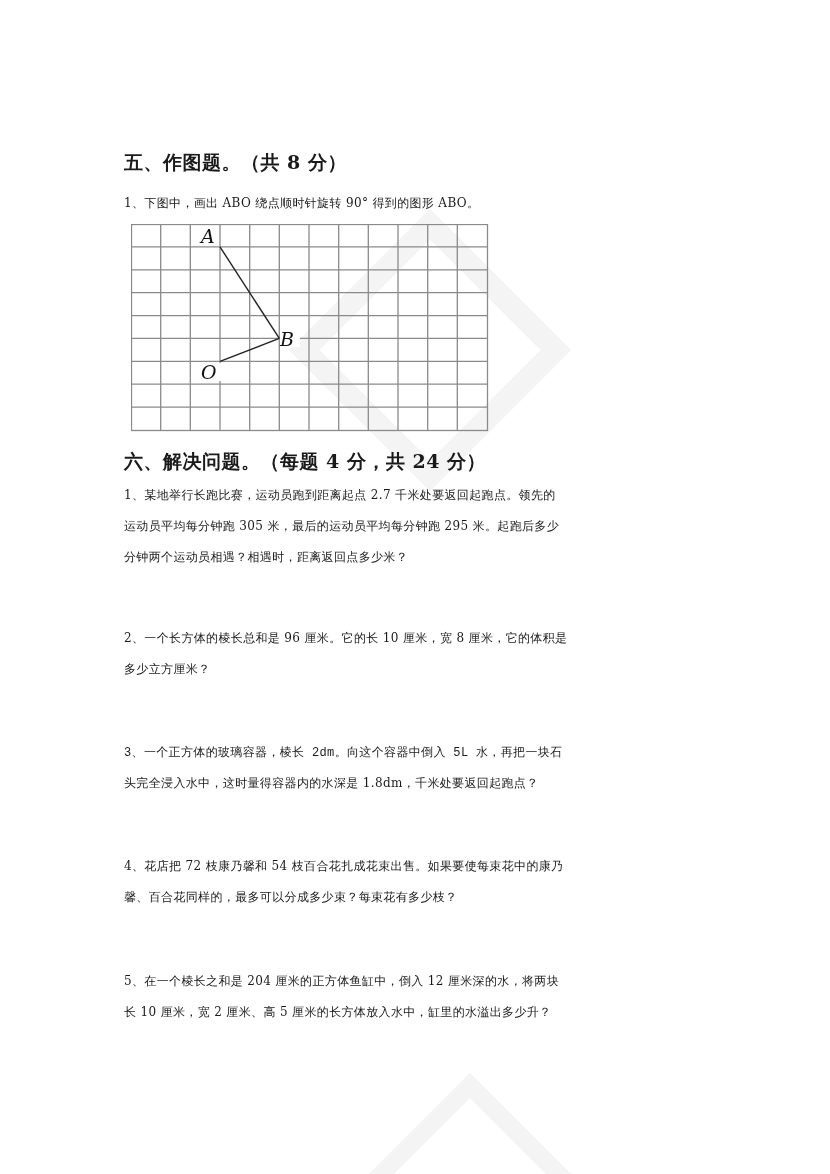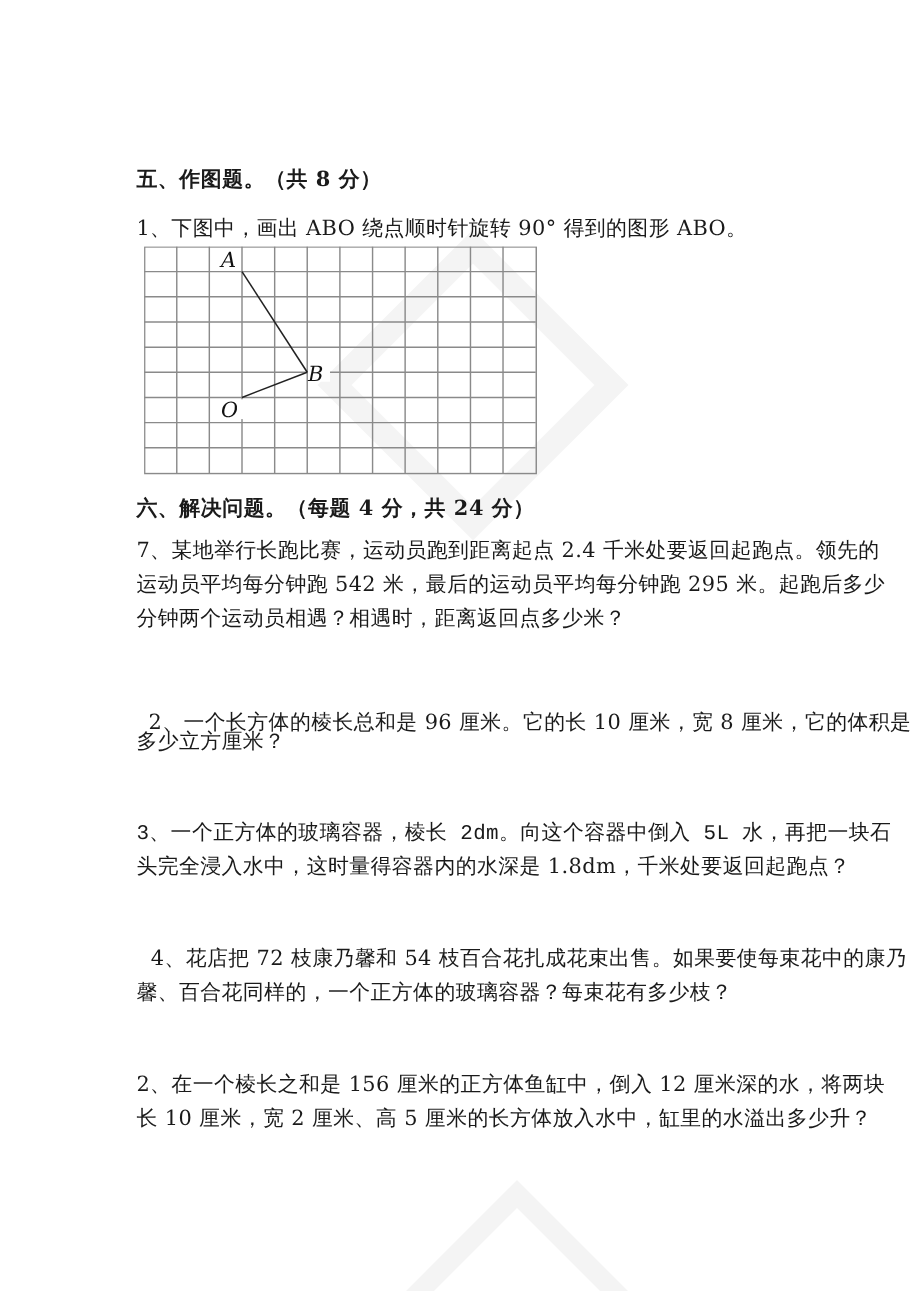--- a/index.html
+++ b/index.html
@@ -7,21 +7,21 @@
     width: 830px; height: 1174px; background: #ffffff; position: relative; overflow: hidden;
     font-family: "DejaVu Serif", "Liberation Serif", serif; color: #1a1a1a;
   }
   .watermark { position: absolute; pointer-events: none; }
   .wm1 { left: 330px; top: 250px; width: 200px; height: 200px; transform: rotate(45deg);
          border: 22px solid rgba(0,0,0,0.045); box-sizing: border-box; }
   .wm2 { left: 380px; top: 1110px; width: 180px; height: 180px; transform: rotate(45deg);
          border: 18px solid rgba(0,0,0,0.045); box-sizing: border-box; }
   .line { position: absolute; left: 124px; white-space: nowrap; }
   .heading { font-size: 19px; font-weight: bold; letter-spacing: 0.5px; }
-  .body { font-size: 19px; letter-spacing: 0.35px; }
+  .body { font-size: 12px; letter-spacing: 0.35px; }
   .grid-wrap { position: absolute; left: 131px; top: 224px; }
   svg text { font-family: "DejaVu Serif", "Liberation Serif", serif; font-style: italic; }
 </style>
 </head>
 <body>
 
 <div class="watermark wm1"></div>
 <div class="watermark wm2"></div>
 
 <div class="line heading" style="top:150px;text-align:center;">五、作图题。（共 8 分）</div>
@@ -60,36 +60,36 @@
     <rect x="149" y="104" width="20" height="19" fill="#fff"></rect>
     <text x="149" y="122" font-size="19" fill="#111">B</text>
     <rect x="70" y="139" width="20" height="18" fill="#fff"></rect>
     <text x="70" y="155" font-size="19" fill="#111">O</text>
   </svg>
 </div>
 
 <div class="line heading" style="top:449px;">六、解决问题。（每题 4 分，共 24 分）</div>
 
 <div>
-  <div class="line body" style="top:487px;">7、某地举行长跑比赛，运动员跑到距离起点 2.4 千米处要返回起跑点。领先的</div>
-  <div class="line body" style="top:518px;">运动员平均每分钟跑 542 米，最后的运动员平均每分钟跑 295 米。起跑后多少</div>
+  <div class="line body" style="top:487px;">1、某地举行长跑比赛，运动员跑到距离起点 2.7 千米处要返回起跑点。领先的</div>
+  <div class="line body" style="top:518px;">运动员平均每分钟跑 305 米，最后的运动员平均每分钟跑 295 米。起跑后多少</div>
   <div class="line body" style="top:549px;">分钟两个运动员相遇？相遇时，距离返回点多少米？</div>
 </div>
 
 <div>
-  <div class="line body" style="top:644px;margin-left:11px;">2、一个长方体的棱长总和是 96 厘米。它的长 10 厘米，宽 8 厘米，它的体积是</div>
+  <div class="line body" style="top:630px;">2、一个长方体的棱长总和是 96 厘米。它的长 10 厘米，宽 8 厘米，它的体积是</div>
   <div class="line body" style="top:661px;">多少立方厘米？</div>
 </div>
 
 <div>
   <div class="line body" style="top:744px;font-family:Liberation Mono, monospace;">3、一个正方体的玻璃容器，棱长 2dm。向这个容器中倒入 5L 水，再把一块石</div>
   <div class="line body" style="top:775px;">头完全浸入水中，这时量得容器内的水深是 1.8dm，千米处要返回起跑点？</div>
 </div>
 
 <div>
-  <div class="line body" style="top:858px;margin-left:13px;">4、花店把 72 枝康乃馨和 54 枝百合花扎成花束出售。如果要使每束花中的康乃</div>
-  <div class="line body" style="top:889px;">馨、百合花同样的，一个正方体的玻璃容器？每束花有多少枝？</div>
+  <div class="line body" style="top:858px;">4、花店把 72 枝康乃馨和 54 枝百合花扎成花束出售。如果要使每束花中的康乃</div>
+  <div class="line body" style="top:889px;">馨、百合花同样的，最多可以分成多少束？每束花有多少枝？</div>
 </div>
 
 <div>
-  <div class="line body" style="top:973px;">2、在一个棱长之和是 156 厘米的正方体鱼缸中，倒入 12 厘米深的水，将两块</div>
+  <div class="line body" style="top:973px;">5、在一个棱长之和是 204 厘米的正方体鱼缸中，倒入 12 厘米深的水，将两块</div>
   <div class="line body" style="top:1004px;">长 10 厘米，宽 2 厘米、高 5 厘米的长方体放入水中，缸里的水溢出多少升？</div>
 </div>
 
 </body></html>

